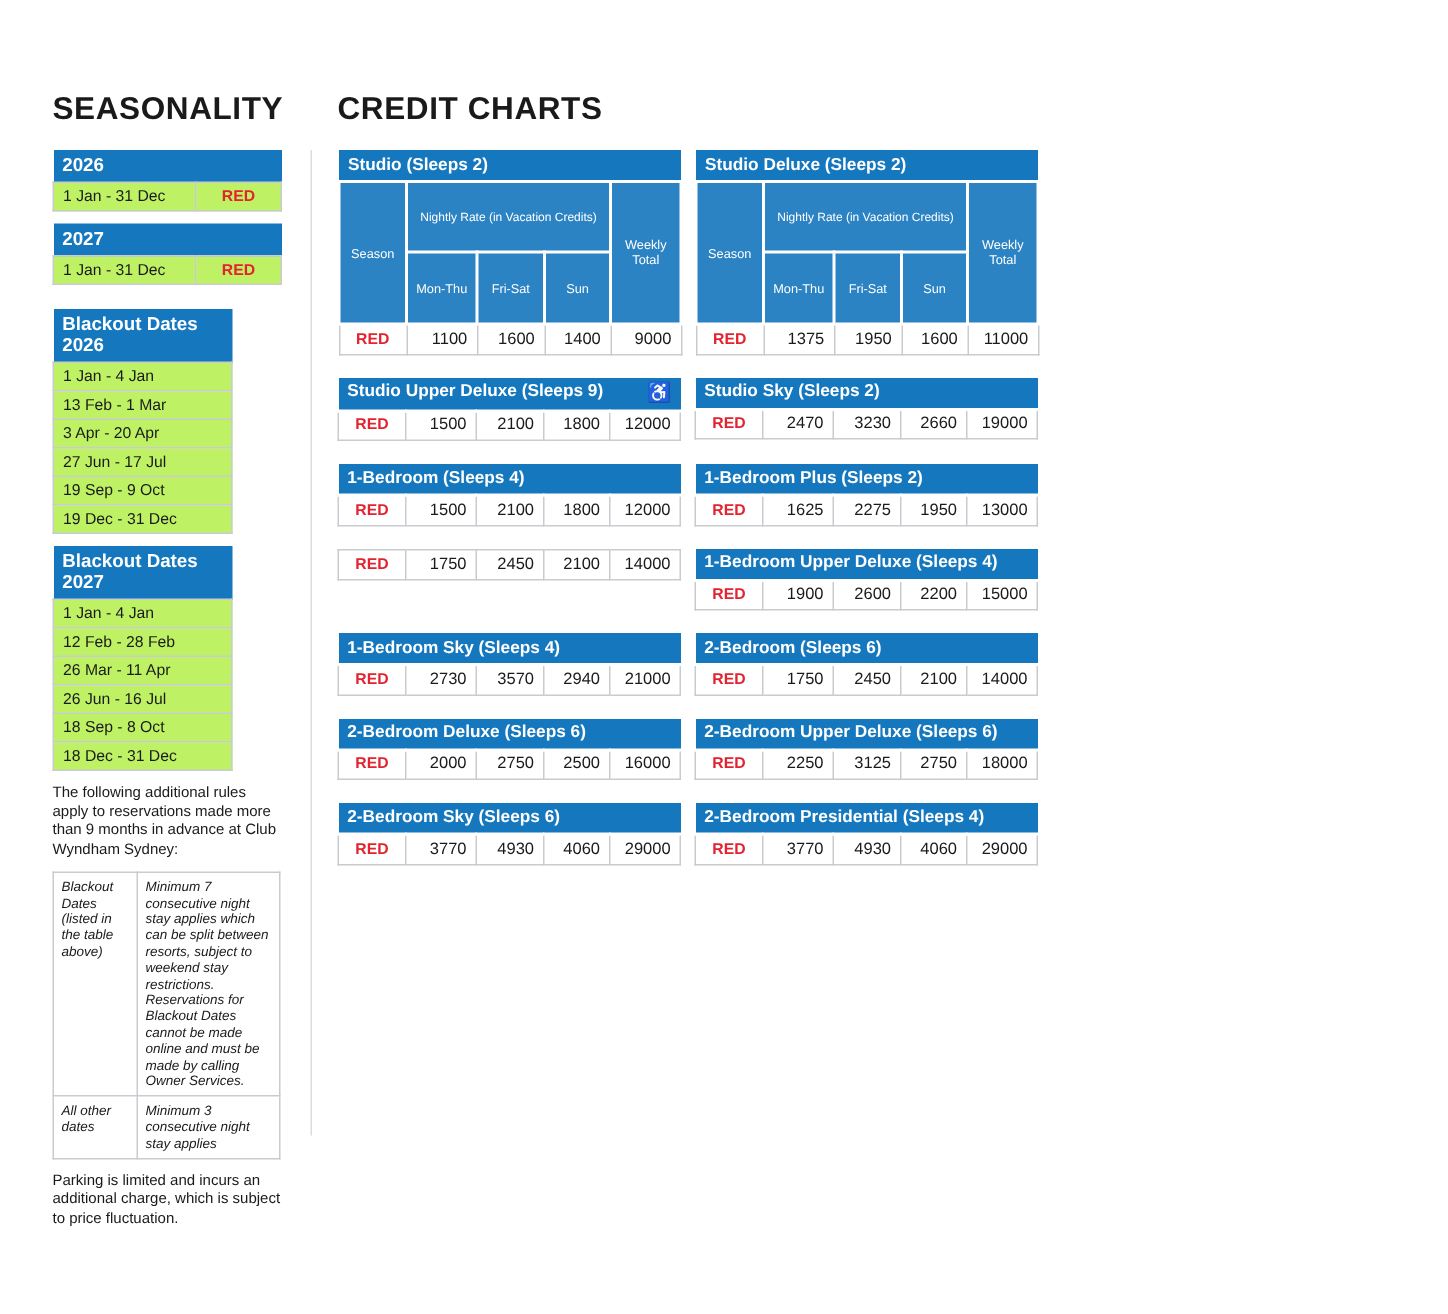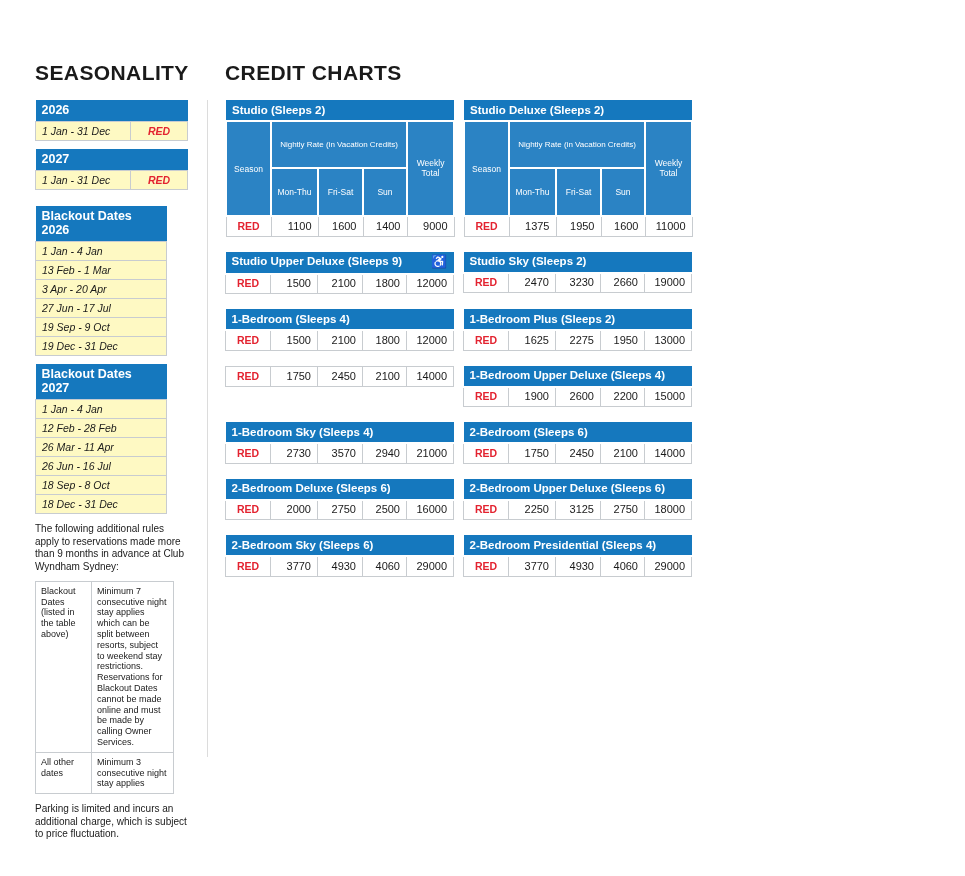--- a/index.html
+++ b/index.html
@@ -16,37 +16,37 @@
     font-family:"Liberation Sans",sans-serif;color:var(--ink);
     -webkit-font-smoothing:antialiased;
   }
   .heading{
     font-size:21px;font-weight:900;letter-spacing:.4px;margin:0;line-height:26px;
   }
   
   .col-left{position:absolute;left:35px;top:60px;width:152px;}
   .col-divider{position:absolute;left:207px;top:100px;width:1px;height:657px;background:#dcdcdc;}
   table{border-collapse:collapse;table-layout:fixed;}
-  .stbl{width:132px;margin-top:14px;}
+  .stbl{width:120px;margin-top:14px;}
   .stbl th{
     background:var(--blue);color:#fff;text-align:left;font-size:12.5px;font-weight:bold;
     padding:3px 6px 4px;height:21px;border:none;
   }
   .stbl td{
-    border:1px solid var(--bdr);background:#fef9c3;font-size:10.5px;padding:2px 6px 3px;height:19px;font-style:italic;
+    border:1px solid var(--bdr);background:#bef264;font-size:10.5px;padding:2px 6px 3px;height:19px;
   }
   .stbl td.red-cell{color:var(--red);font-weight:bold;text-align:center;font-size:10.5px;}
   .stbl.year{margin-top:14px;}
   .stbl.year2{margin-top:8px;}
   .stbl.blackout{margin-top:16px;}
   .stbl.blackout2{margin-top:8px;padding-left:11px;}
   .col-date{width:95px;}
   .col-season{width:57px;}
   .rules-intro{font-size:10px;line-height:1.27;margin:9px 0 0;}
-  .rules-tbl{width:139px;margin-top:7px;}
+  .rules-tbl{width:152px;margin-top:7px;font-style:italic;}
   .rules-tbl td{
     border:1px solid var(--bdr);vertical-align:top;font-size:9px;line-height:1.2;
     padding:4px 5px;background:#fff;
   }
   .rules-col-label{width:56px;}
   .parking-note{font-size:10px;line-height:1.27;margin:9px 0 0;}
   
   .col-right{position:absolute;left:225px;top:60px;}
   .charts-grid{
     margin-top:14px;display:grid;grid-template-columns:228px 228px;

